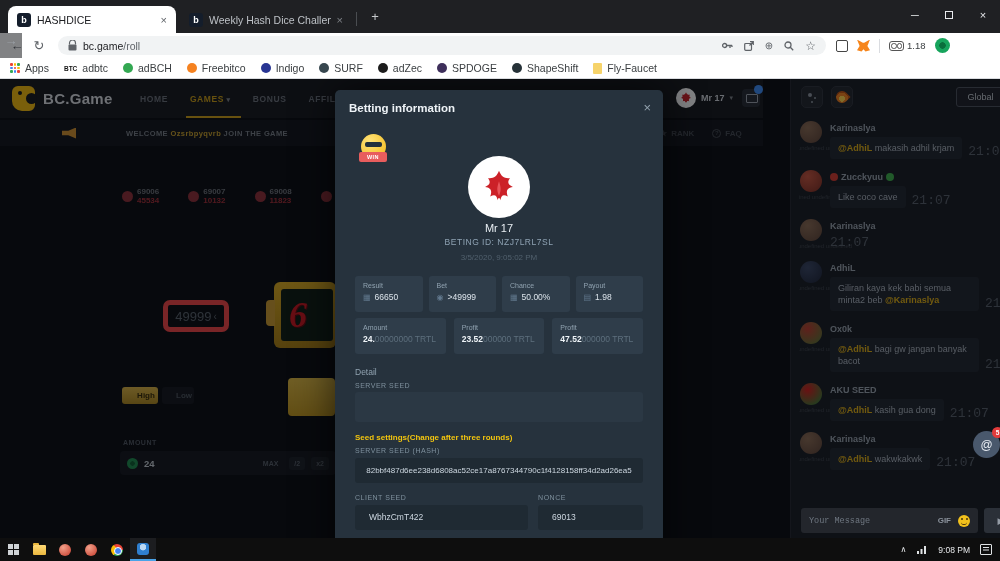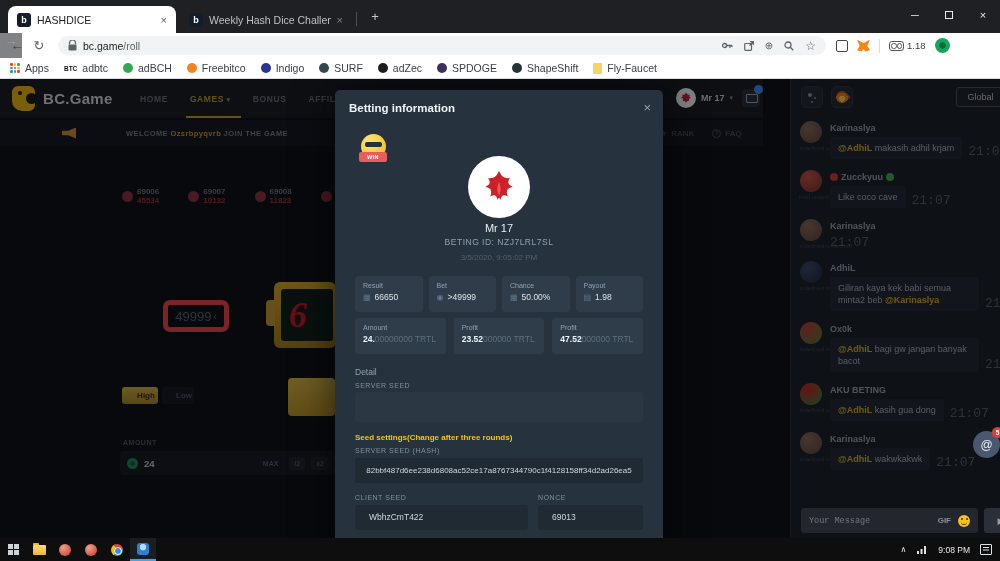--- a/index.html
+++ b/index.html
@@ -505,21 +505,21 @@
               </div>
             </div>
           </div>
           <div class="msg">
             <div class="av-col">
               <div class="msg-av" style="background: radial-gradient(circle at 35% 30%, rgb(209, 28, 28), rgb(31, 138, 58));"></div>
               <div class="rating"><span class="st"></span><span class="dt"> undefined undefined undefined undefined undefined</span></div>
             </div>
             <div class="msg-body">
               <div class="msg-name">
-                <span>AKU BETING</span>
+                <span>AKU SEED</span>
               </div>
               <div class="bubble-row">
                 <span class="bubble"><span class="mention">@AdhiL</span><span> kasih gua dong</span></span>
                 <span class="msg-time">21:07</span>
               </div>
             </div>
           </div>
           <div class="msg">
             <div class="av-col">
               <div class="msg-av" style="background: radial-gradient(circle at 35% 30%, rgb(138, 106, 82), rgb(93, 67, 54));"></div>

